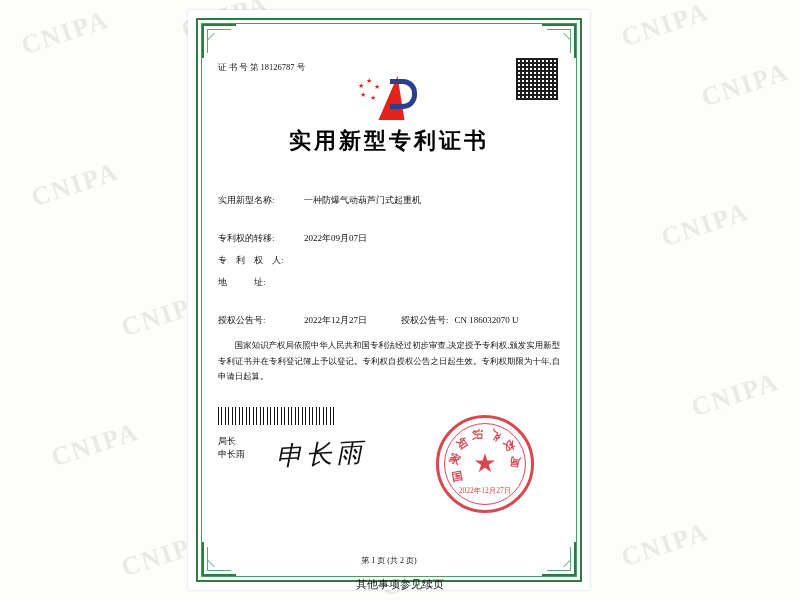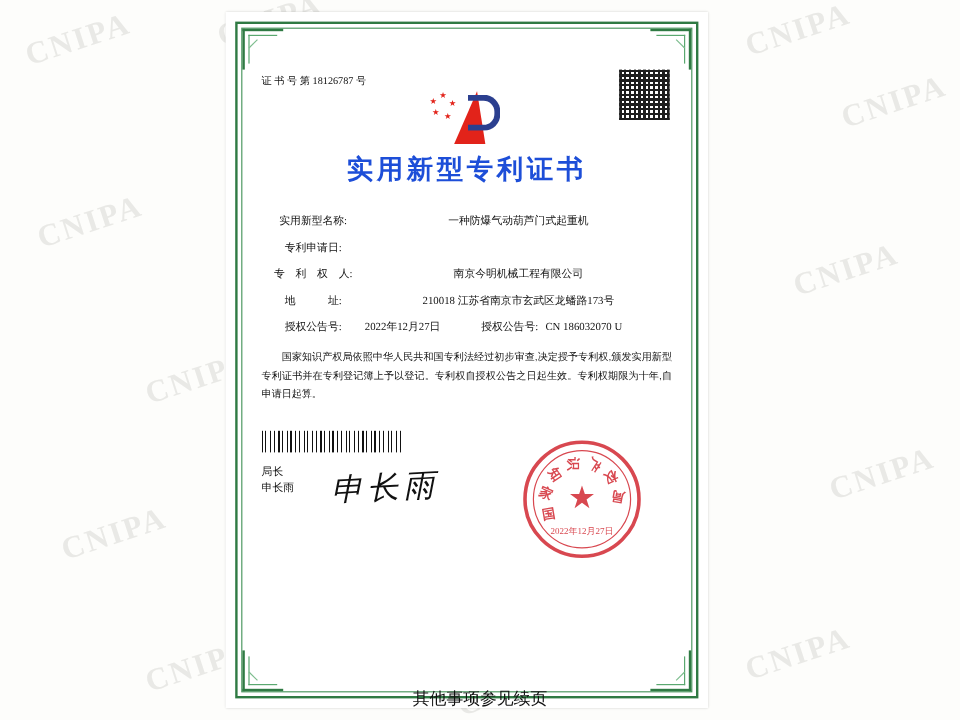--- a/index.html
+++ b/index.html
@@ -116,46 +116,45 @@
   .logo .star{
     position:absolute;
     color:#e2231a;font-size:7px;line-height:7px;
   }
   .title{
     text-align:center;
     font-family:"Liberation Serif", serif;
     font-weight:bold;
     font-size:22px;
     letter-spacing:3px;
-    color:#1d4ed8;
+    color:#000000;
     margin-top:4px;
   }
   .fields{
     margin-top:24px;
     font-family:"Liberation Serif", serif;
     font-size:9px;
     color:#111;
     line-height:1.0;
   }
   .row{
     display:flex;
     align-items:baseline;
     margin-bottom:13px;
-    text-align:center;
   }
   .lbl{
     width:86px;
     flex:0 0 86px;
     letter-spacing:0px;
   }
-  .val{flex:1;}
+  .val{flex:1;margin-top:16px;}
   .row.two .val{flex:0 0 auto;margin-right:34px;}
   .row.two .lbl2{flex:0 0 auto;width:auto;margin-right:6px;}
   .para{
-    font-family:Liberation Sans, sans-serif;
+    font-family:Liberation Serif, serif;
     font-size:8.4px;
     line-height:1.85;
     color:#111;
     text-align:justify;
     text-indent:2em;
   }
   .barcode{
     margin-top:22px;
     height:18px;
     width:118px;
@@ -227,21 +226,21 @@
     text-align:center;
     font-family:"Liberation Serif", serif;
     font-size:8px;color:#111;
   }
   .footnote{
     position:absolute;
     left:0;right:0;
     bottom:8px;
     text-align:center;
     font-family:Liberation Mono, monospace;
-    font-size:14px;
+    font-size:11px;
     color:#111;
   }
 </style>
 </head>
 <body>
 
 <div class="page">
 
   <div class="watermark" id="wm-layer">
       <div class="wm" style="left: 20px; top: 18px; transform: rotate(-18deg);">CNIPA</div>
@@ -314,29 +313,28 @@
       </div>
 
       <div class="title">实用新型专利证书</div>
 
       <div class="fields">
         <div class="row">
           <span class="lbl">实用新型名称:</span>
           <span class="val">一种防爆气动葫芦门式起重机</span>
         </div>
         <div class="row">
-          <span class="lbl">专利申请日:</span>
+          <span class="lbl">专利权的转移:</span>
+          <span class="val">2022年09月07日</span>
         </div>
         <div class="row">
           <span class="lbl">专　利　权　人:</span>
-          <span class="val">南京今明机械工程有限公司</span>
         </div>
         <div class="row">
           <span class="lbl">地　　　址:</span>
-          <span class="val">210018 江苏省南京市玄武区龙蟠路173号</span>
         </div>
         <div class="row two">
           <span class="lbl">授权公告号:</span>
           <span class="val">2022年12月27日</span>
           <span class="lbl2">授权公告号:</span>
           <span>CN 186032070 U</span>
         </div>
       </div>
 
       <div class="para">国家知识产权局依照中华人民共和国专利法经过初步审查,决定授予专利权,颁发实用新型专利证书并在专利登记簿上予以登记。专利权自授权公告之日起生效。专利权期限为十年,自申请日起算。</div>
@@ -359,17 +357,18 @@
               <span style="transform: rotate(-33.3333deg) translate(0px, -35px) rotate(90deg);">知</span>
               <span style="transform: rotate(0deg) translate(0px, -35px) rotate(90deg);">识</span>
               <span style="transform: rotate(33.3333deg) translate(0px, -35px) rotate(90deg);">产</span>
               <span style="transform: rotate(66.6667deg) translate(0px, -35px) rotate(90deg);">权</span>
               <span style="transform: rotate(100deg) translate(0px, -35px) rotate(90deg);">局</span>
             </div>
           <div class="date">2022年12月27日</div>
         </div>
       </div>
 
+      <div class="pagenum">第 1 页 (共 2 页)</div>
     </div>
   </div>
 
   <div class="footnote">其他事项参见续页</div>
 </div>
 
 </body></html>

